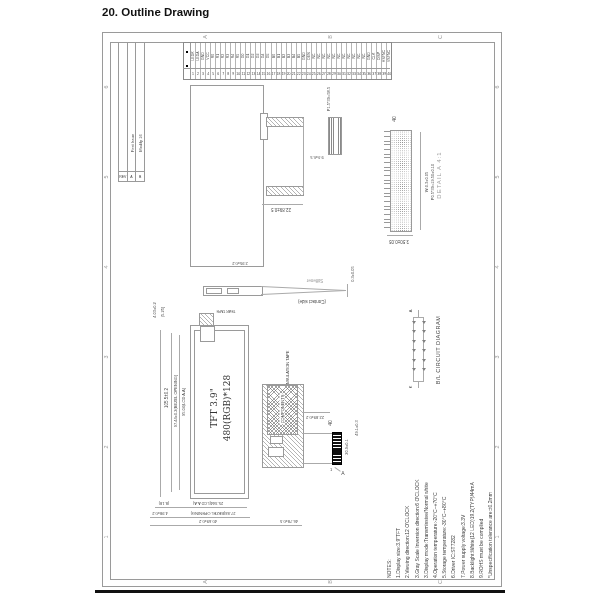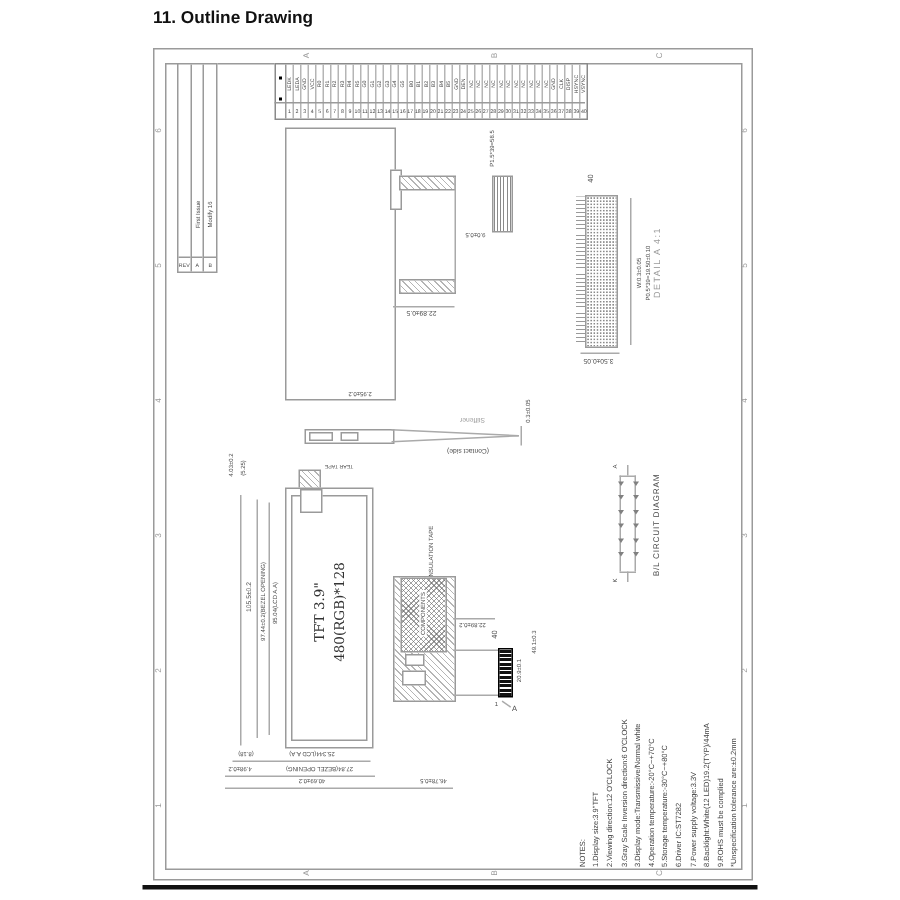--- a/index.html
+++ b/index.html
@@ -59,21 +59,21 @@
 
   
   .led-col{position:absolute;width:8px;display:flex;flex-direction:column;gap:6.4px;}
   .led{width:0;height:0;border-left:2.3px solid transparent;border-right:2.3px solid transparent;border-top:3.2px solid #808080;margin:0 auto;}
 </style>
 </head>
 <body>
 
 <div class="page">
 
-  <div class="title">11. Outline Drawing</div>
+  <div class="title">20. Outline Drawing</div>
 
   <div class="box" style="left:102px;top:32px;width:398px;height:553px;"></div>
   <div class="box" style="left:110px;top:42px;width:383px;height:536px;"></div>
   <div id="frame-zones">
       <span class="lbl r90 fs55 gray" style="left: 205px; top: 37px;">A</span>
       <span class="lbl r90 fs55 gray" style="left: 330px; top: 37px;">B</span>
       <span class="lbl r90 fs55 gray" style="left: 440px; top: 37px;">C</span>
       <span class="lbl r90 fs55 gray" style="left: 205px; top: 581.5px;">A</span>
       <span class="lbl r90 fs55 gray" style="left: 330px; top: 581.5px;">B</span>
       <span class="lbl r90 fs55 gray" style="left: 440px; top: 581.5px;">C</span>

